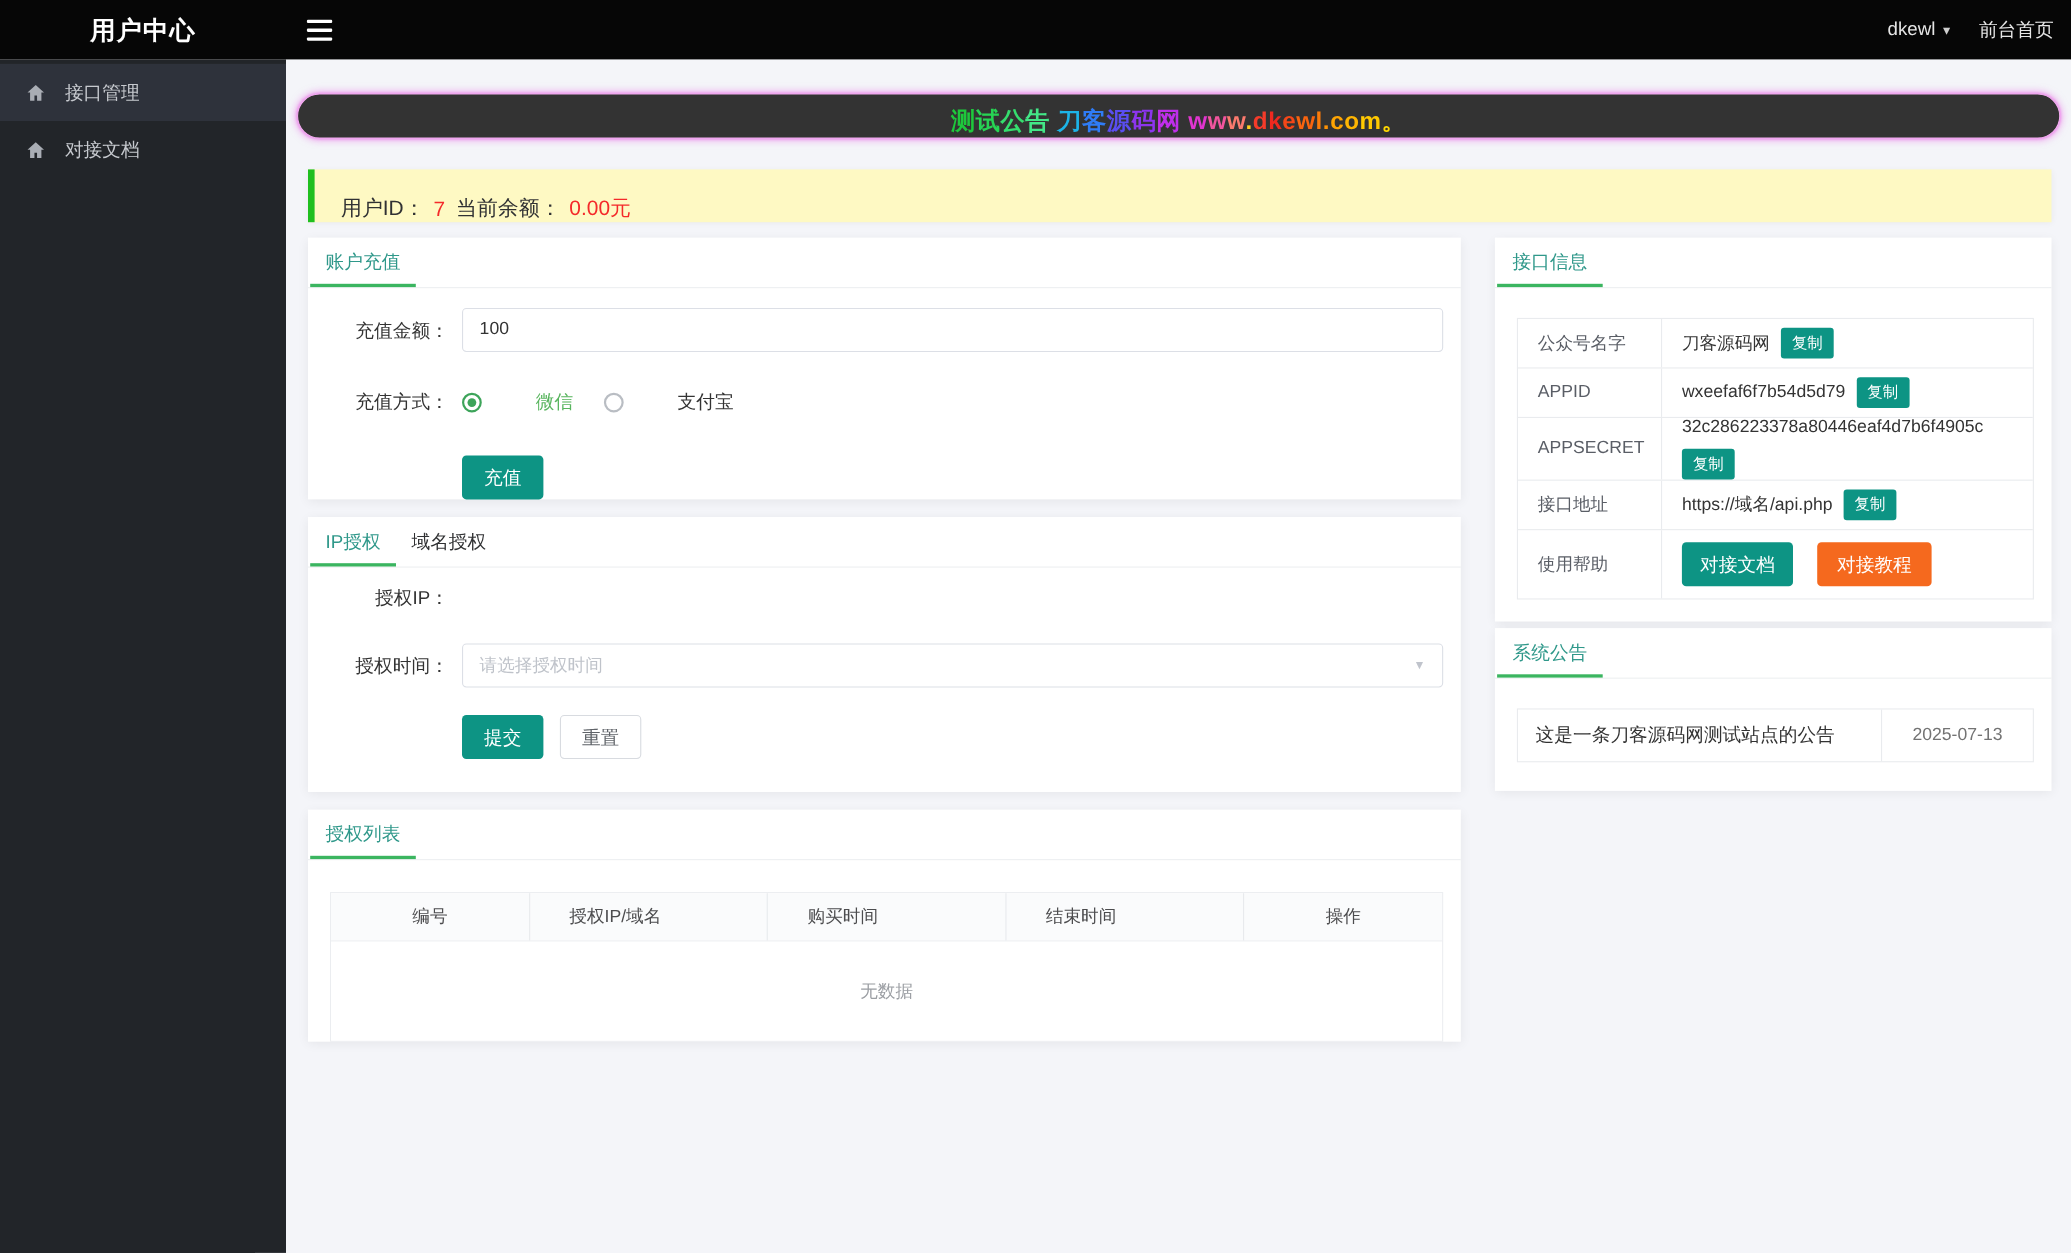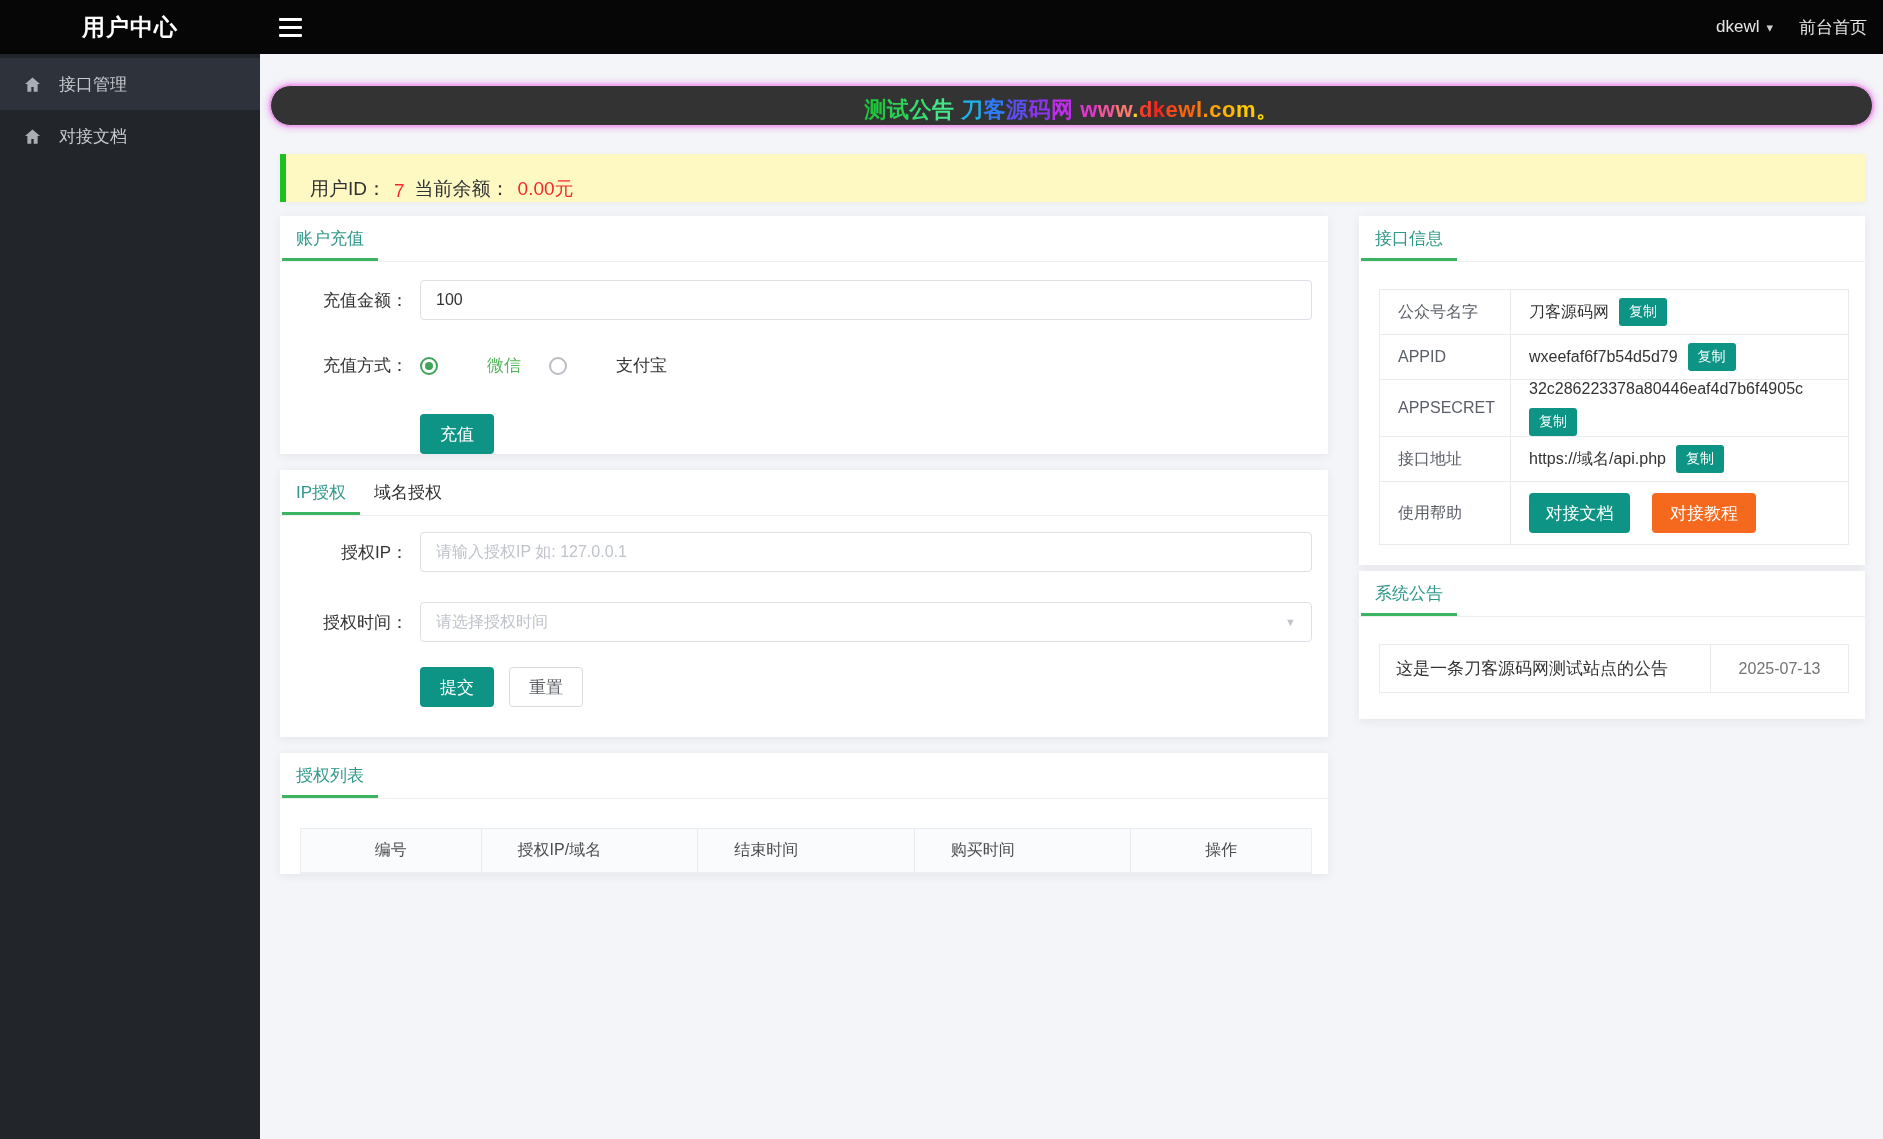--- a/index.html
+++ b/index.html
@@ -186,21 +186,20 @@
           <div class="tab active">
             <span>IP授权</span>
           </div>
           <div class="tab">
             <span>域名授权</span>
           </div>
         </div>
         <div class="card-body pt16 pb30">
           <div class="form-row mb30">
             <div class="form-label">授权IP：</div>
-            <input class="input" type="text" placeholder="请输入授权IP 如: 127.0.0.1" style="">
           </div>
           <div class="form-row mb25">
             <div class="form-label">授权时间：</div>
             <div class="select">
               <span class="ph">请选择授权时间</span>
               <span class="sel-caret">▼</span>
             </div>
           </div>
           <div class="btn-row">
             <button class="btn btn-primary">提交</button>
@@ -213,24 +212,25 @@
         <div class="card-header">
           <div class="tab active">
             <span>授权列表</span>
           </div>
         </div>
         <div class="card-body">
           <div class="grid-table">
             <div class="thead">
               <div class="th center">编号</div>
               <div class="th">授权IP/域名</div>
+              <div class="th">购买时间</div>
               <div class="th">结束时间</div>
-              <div class="th">购买时间</div>
               <div class="th center">操作</div>
             </div>
+            <div class="tbody-empty">无数据</div>
           </div>
         </div>
       </div>
 
     </div>
 
     <div class="col-right">
 
       <div class="card">
         <div class="card-header">

